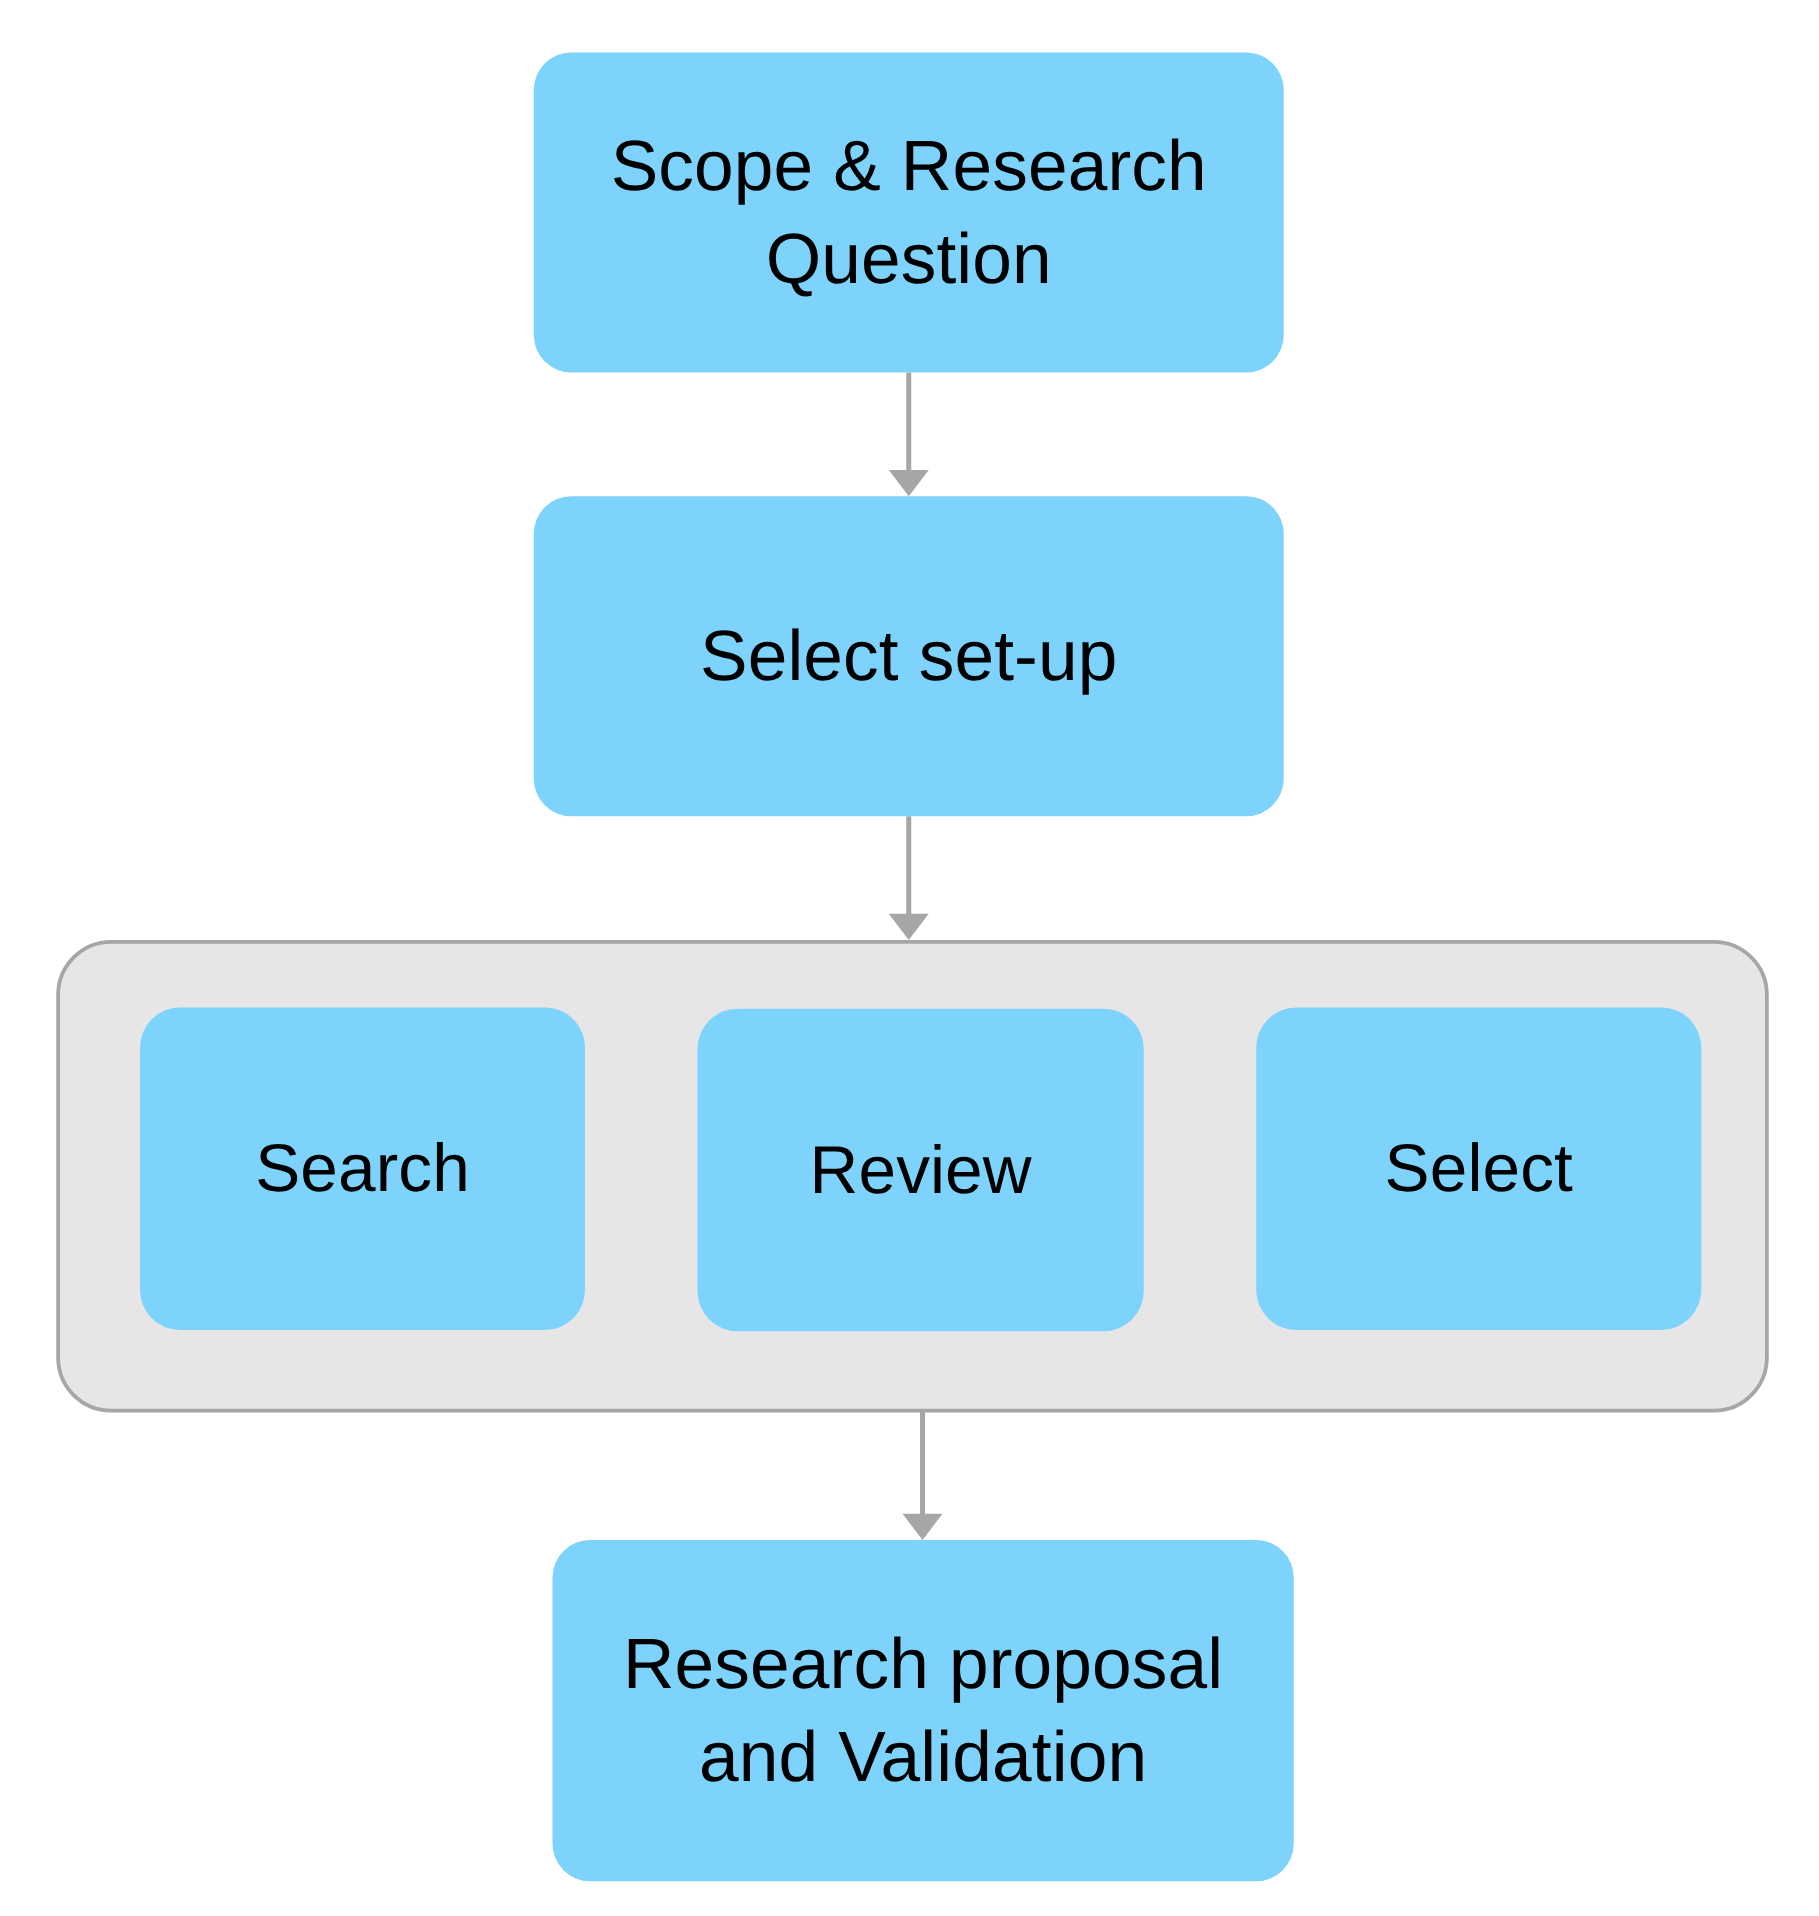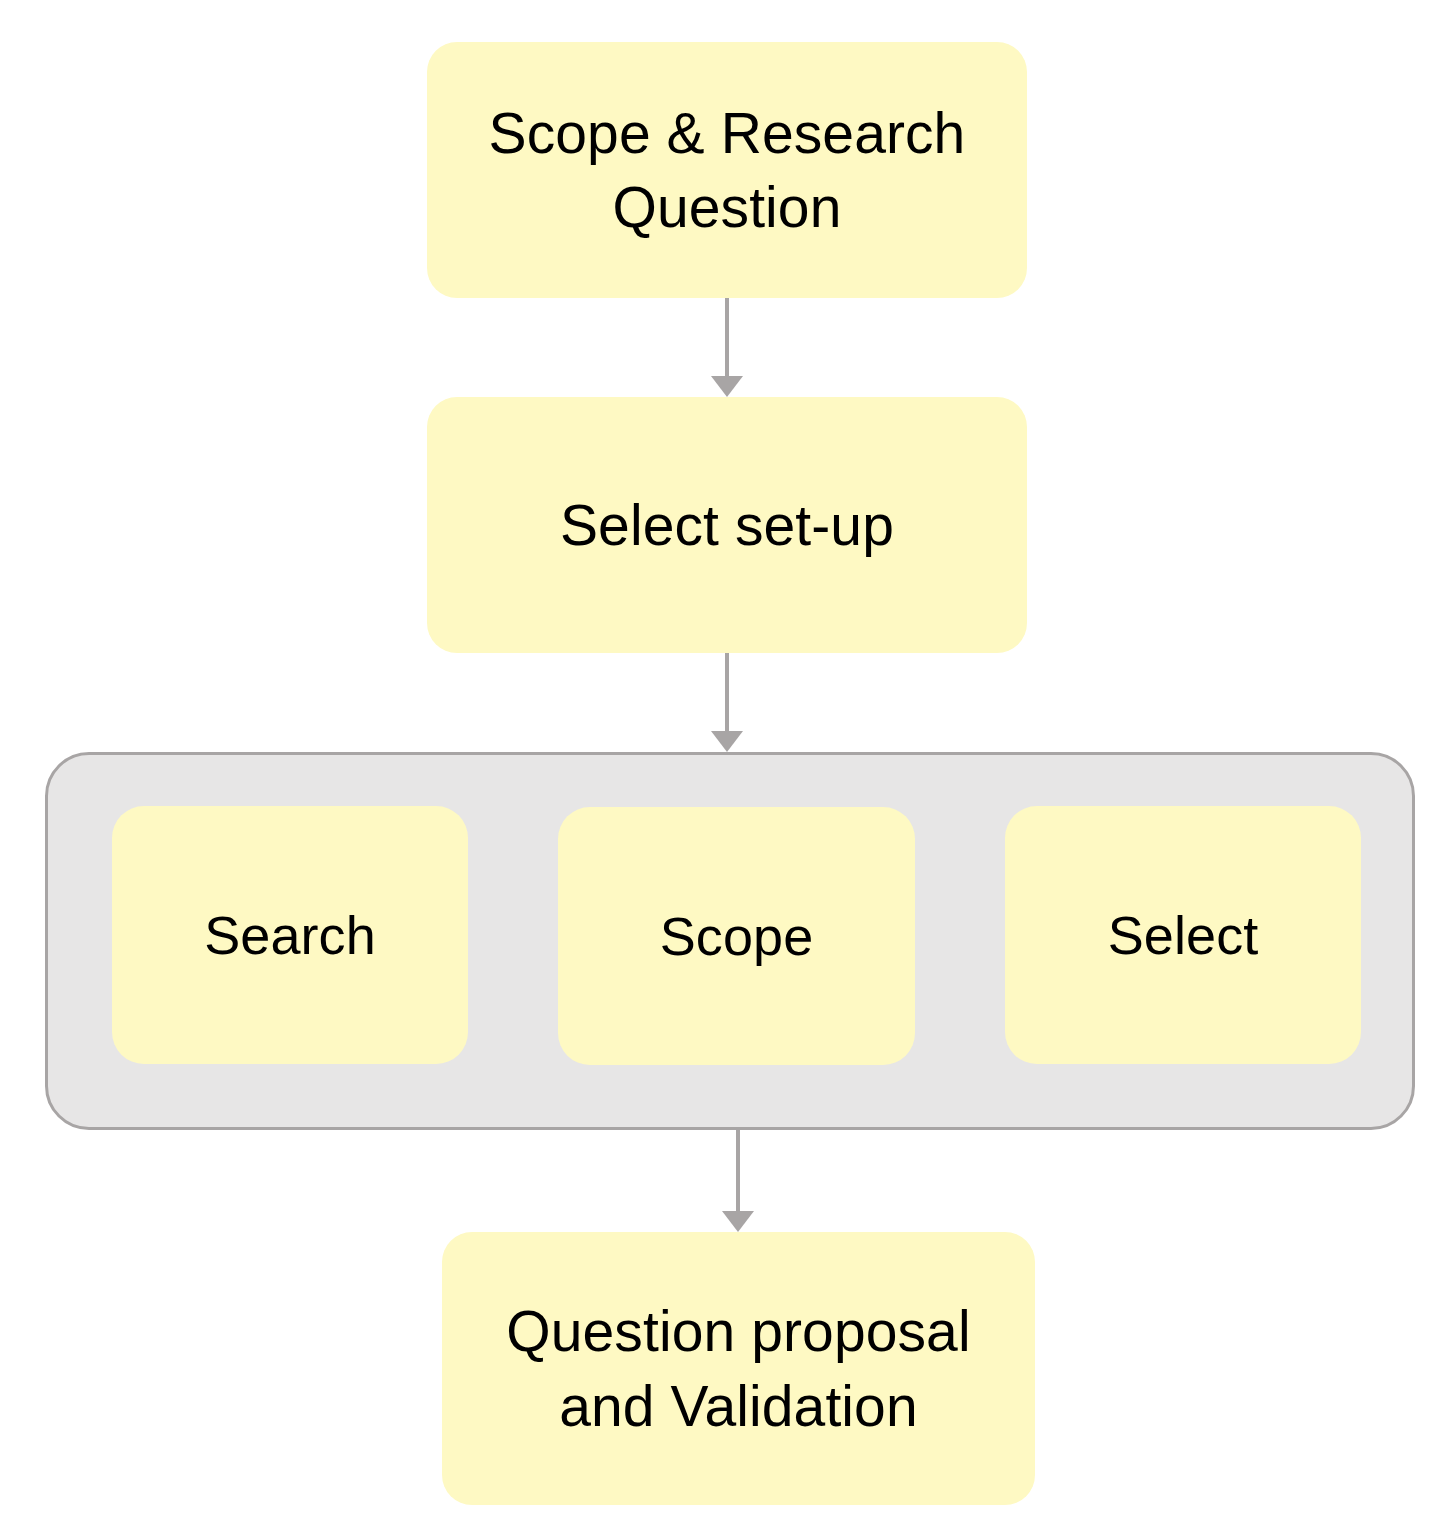--- a/index.html
+++ b/index.html
@@ -18,21 +18,21 @@
     width: 1455px;
     height: 1533px;
     background: #ffffff;
     overflow: hidden;
   }
 
   
   .node {
     position: absolute;
     box-sizing: border-box;
-    background: #fef9c3;
+    background: #7dd3fc;
     border-radius: 26px;
     display: flex;
     align-items: center;
     justify-content: center;
     text-align: center;
     color: #000000;
     line-height: 1.30;
     letter-spacing: 0.1px;
     padding: 4px 28px;
   }
@@ -174,25 +174,25 @@
     <span class="node-label">Select set-up</span>
   </div>
 
   <div id="loop-container"></div>
 
   <div class="node" id="node-search">
     <span class="node-label">Search</span>
   </div>
 
   <div class="node" id="node-select">
-    <span class="node-label">Scope</span>
+    <span class="node-label">Review</span>
   </div>
 
   <div class="node" id="node-review">
     <span class="node-label">Select</span>
   </div>
 
   <div class="node" id="node-taxonomy">
-    <span class="node-label">Question proposal
+    <span class="node-label">Research proposal
 and Validation</span>
   </div>
 
 </div>
 
 </body></html>

